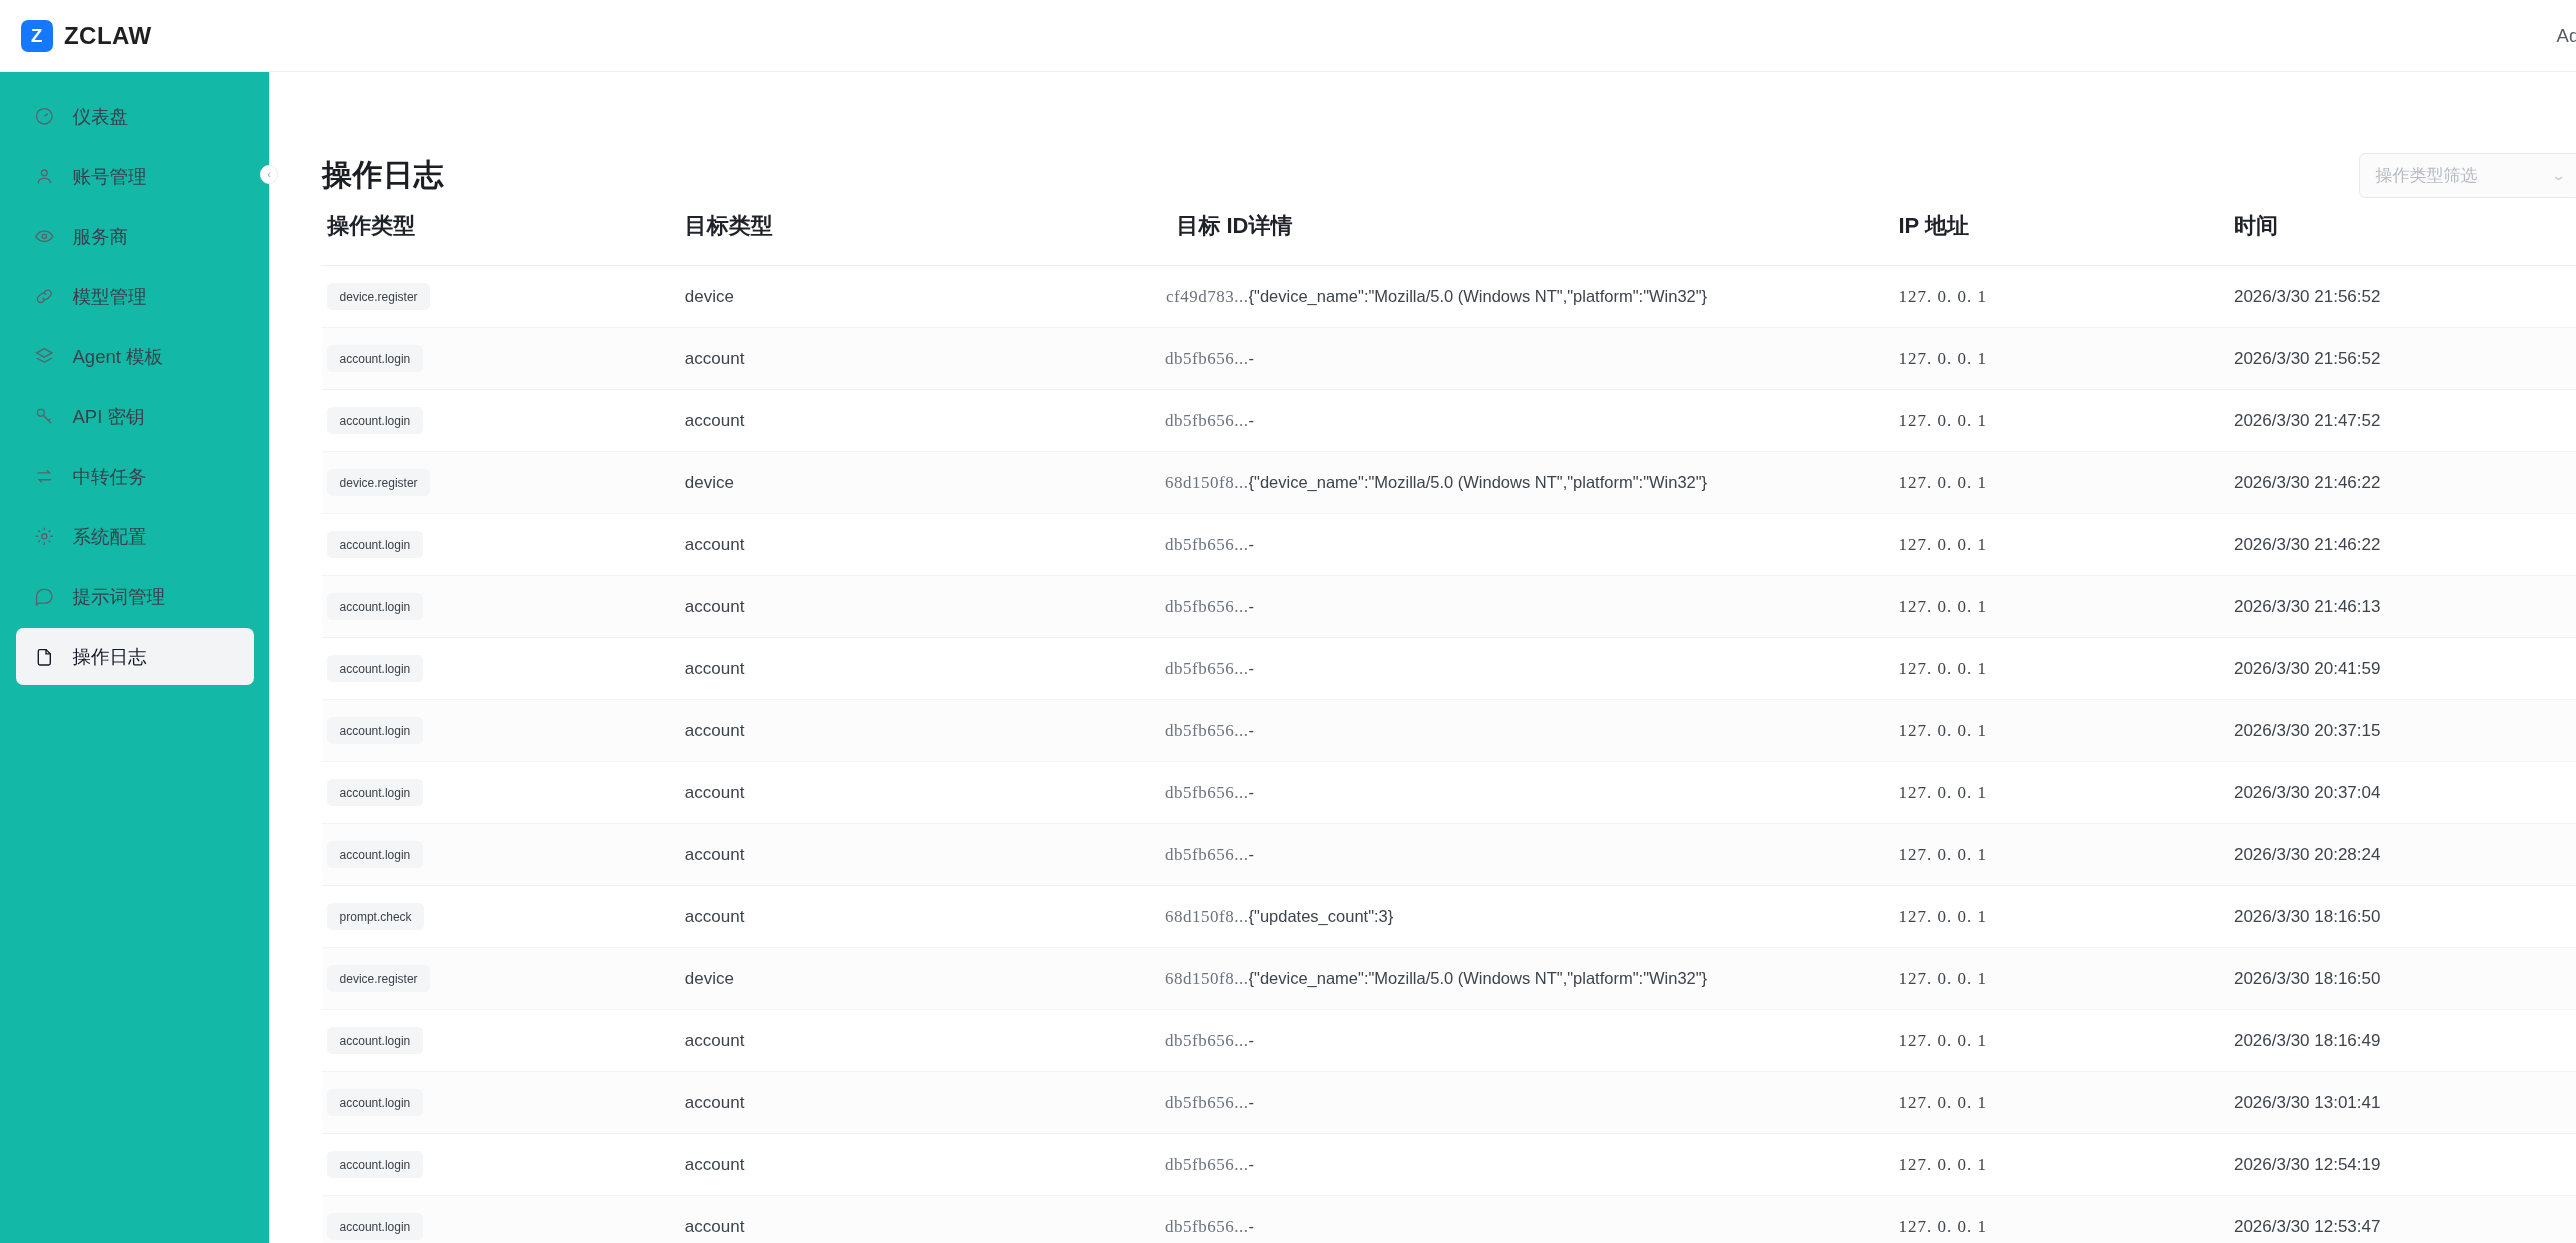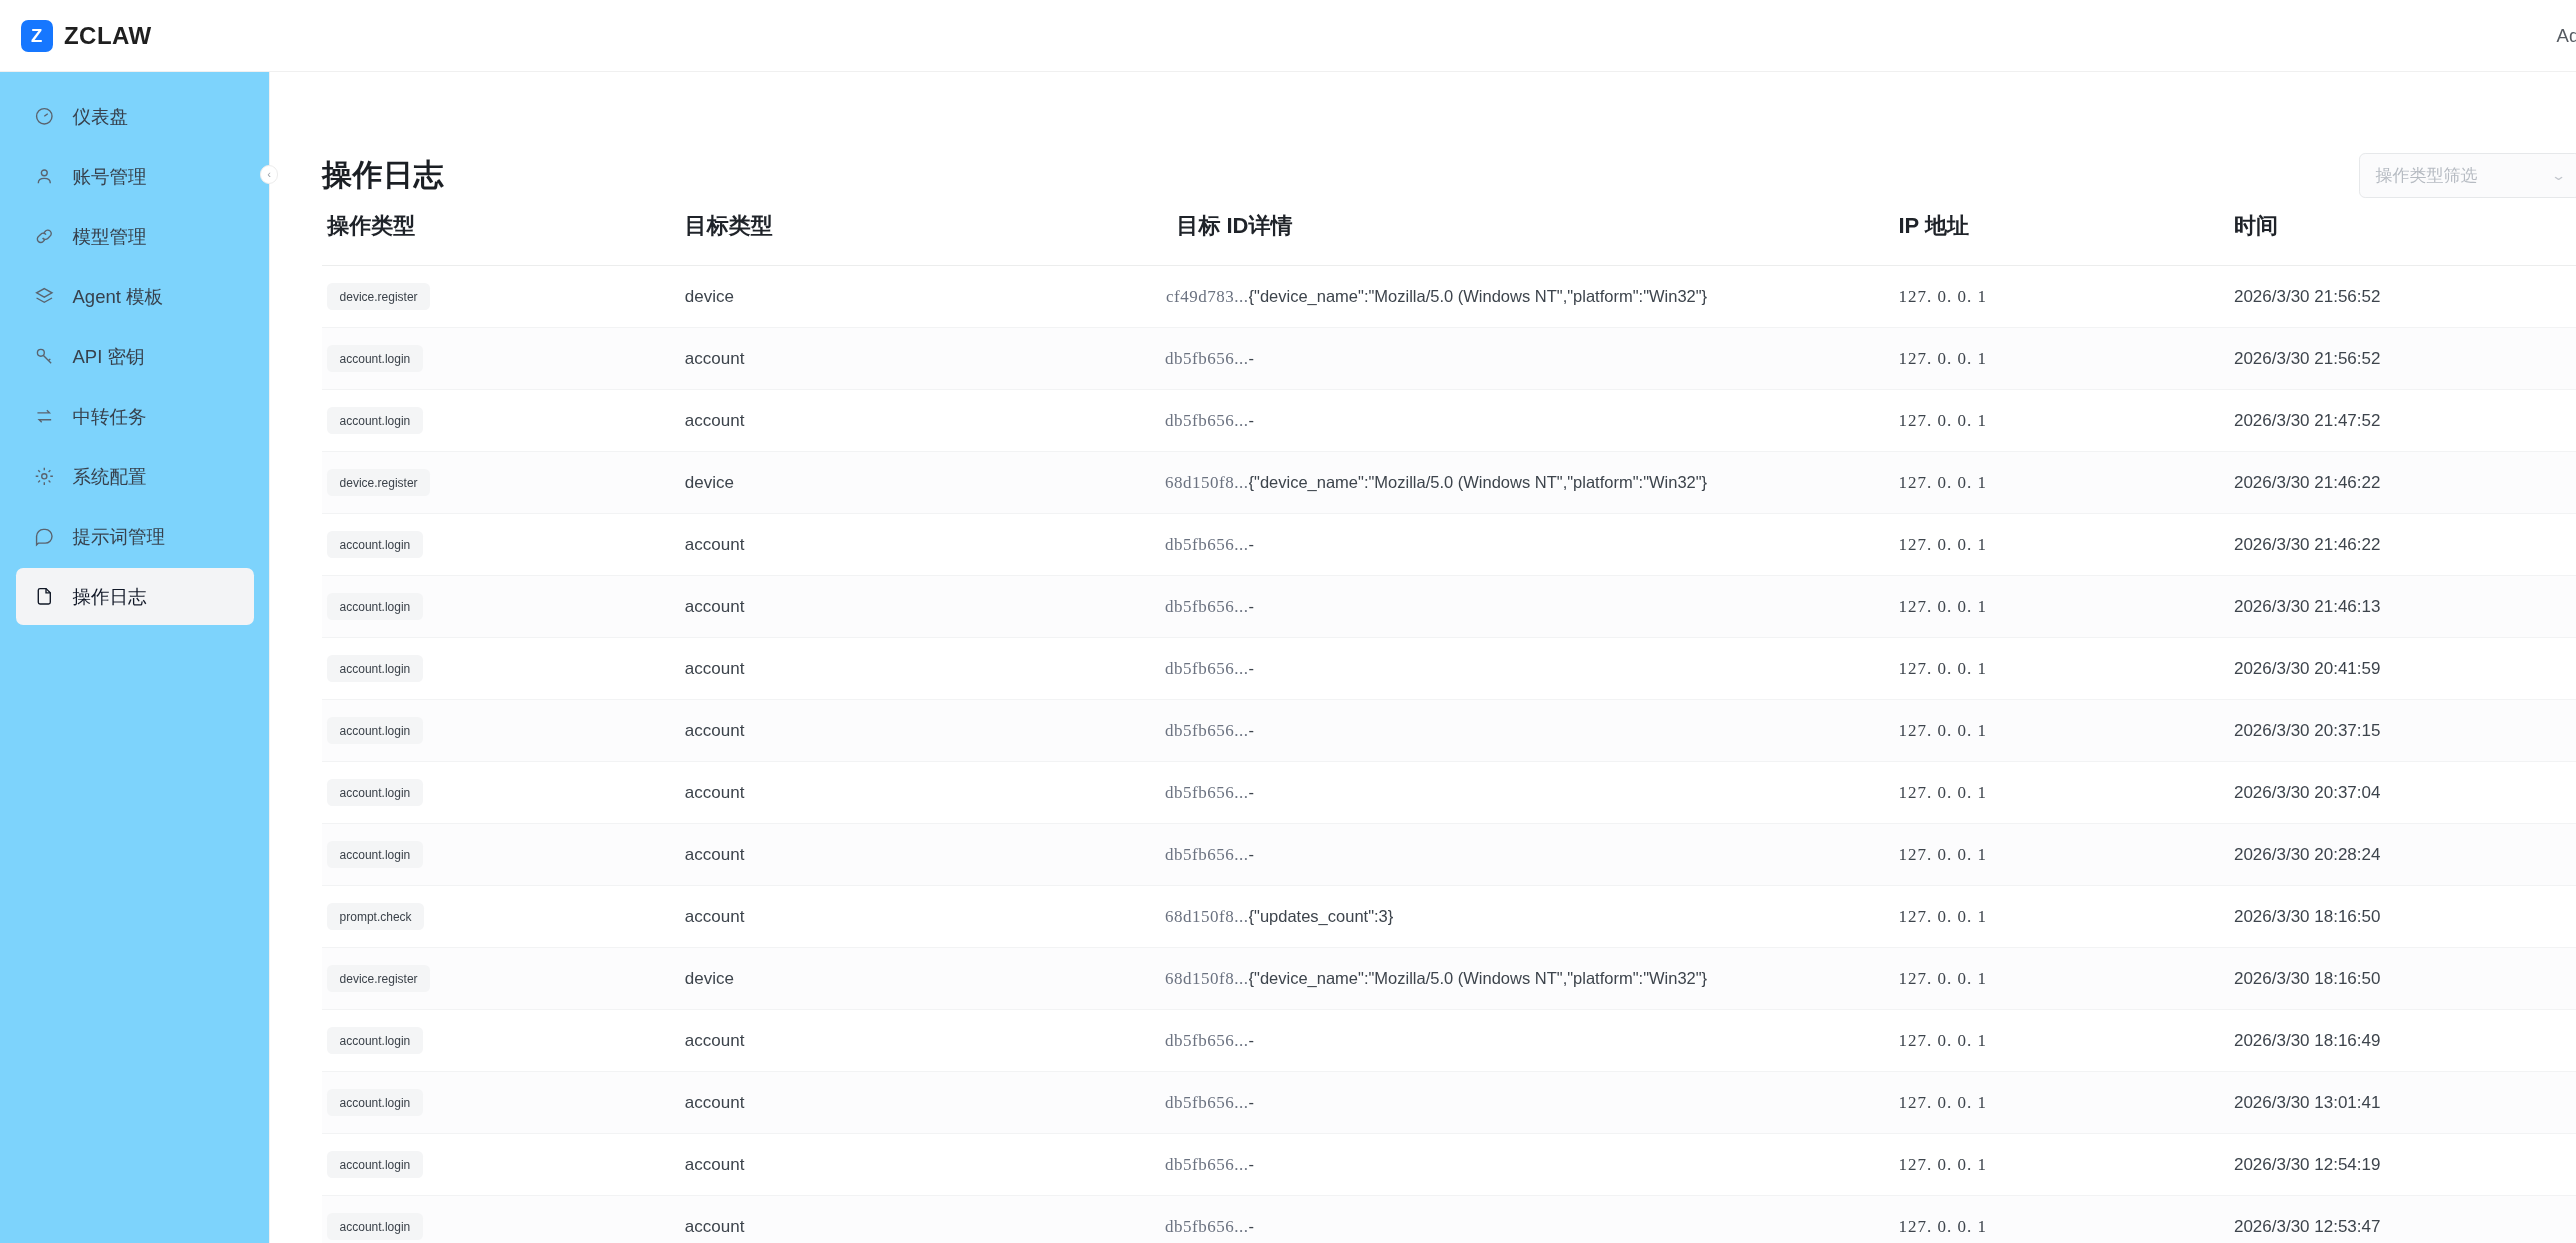--- a/index.html
+++ b/index.html
@@ -54,21 +54,21 @@
   .body {
     flex: 1 1 auto;
     display: flex;
     min-height: 0;
     position: relative;
   }
   
   .sidebar {
     width: 270px;
     flex: 0 0 270px;
-    background: #7dd3fc;
+    background: #14b8a6;
     border-right: 0.5px solid #f0f0f0;
     padding-top: 15.5px;
     position: relative;
   }
   .nav-item {
     display: flex;
     align-items: center;
     gap: 16.5px;
     height: 57px;
     margin: 0 15.5px 3.1px 15.5px;
@@ -233,20 +233,29 @@
       <div class="nav-item">
         <span class="nav-icon">
           <svg width="20.6" height="20.6" viewBox="0 0 24 24" fill="none" stroke="currentColor" stroke-width="1.6">
             <circle cx="12" cy="8" r="3.4"></circle>
               <path d="M5 20c0-3.6 3.1-5.6 7-5.6s7 2 7 5.6"></path>
           </svg>
         </span>
         <span>账号管理</span>
       </div>
 
+      <div class="nav-item">
+        <span class="nav-icon">
+          <svg width="20.6" height="20.6" viewBox="0 0 24 24" fill="none" stroke="currentColor" stroke-width="1.6">
+            <path d="M2 12s3.8-6 10-6 10 6 10 6-3.8 6-10 6S2 12 2 12z"></path>
+              <circle cx="12" cy="12" r="2.6"></circle>
+          </svg>
+        </span>
+        <span>服务商</span>
+      </div>
 
       <div class="nav-item">
         <span class="nav-icon">
           <svg width="20.6" height="20.6" viewBox="0 0 24 24" fill="none" stroke="currentColor" stroke-width="1.6">
             <path d="M10 14a4 4 0 006 .5l2.5-2.5a4 4 0 10-5.6-5.6L11.5 8"></path>
             <path d="M14 10a4 4 0 00-6-.5L5.5 12a4 4 0 105.6 5.6L12.5 16"></path>
           </svg>
         </span>
         <span>模型管理</span>
       </div>

